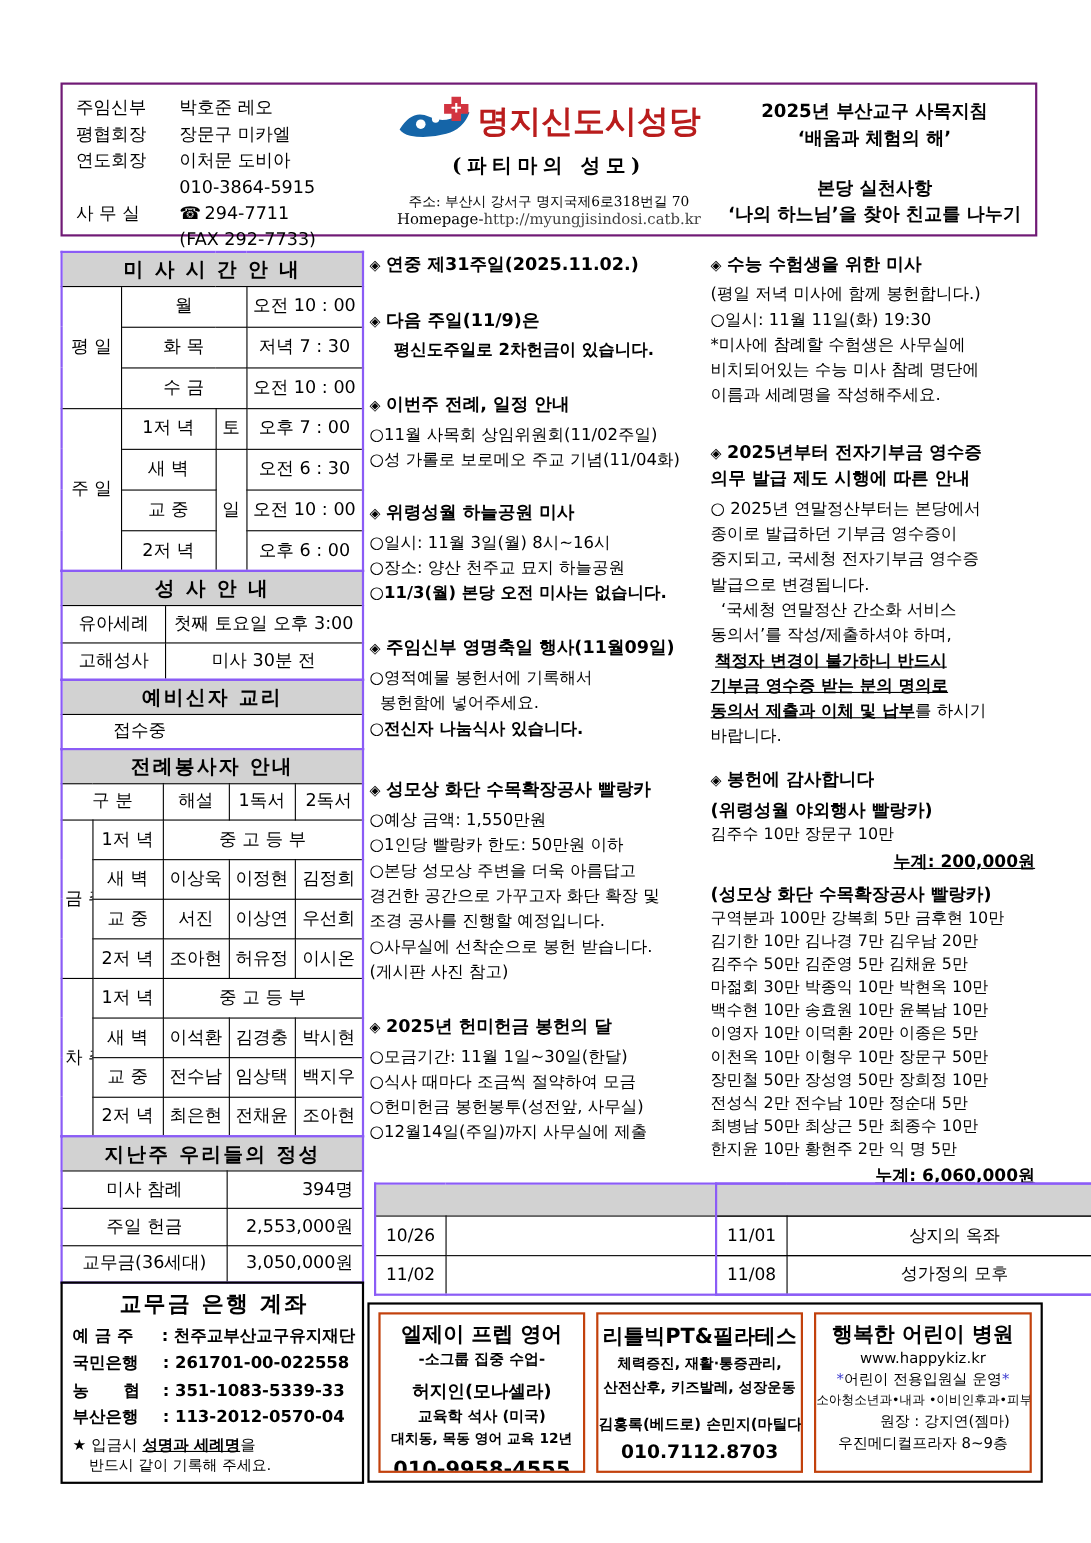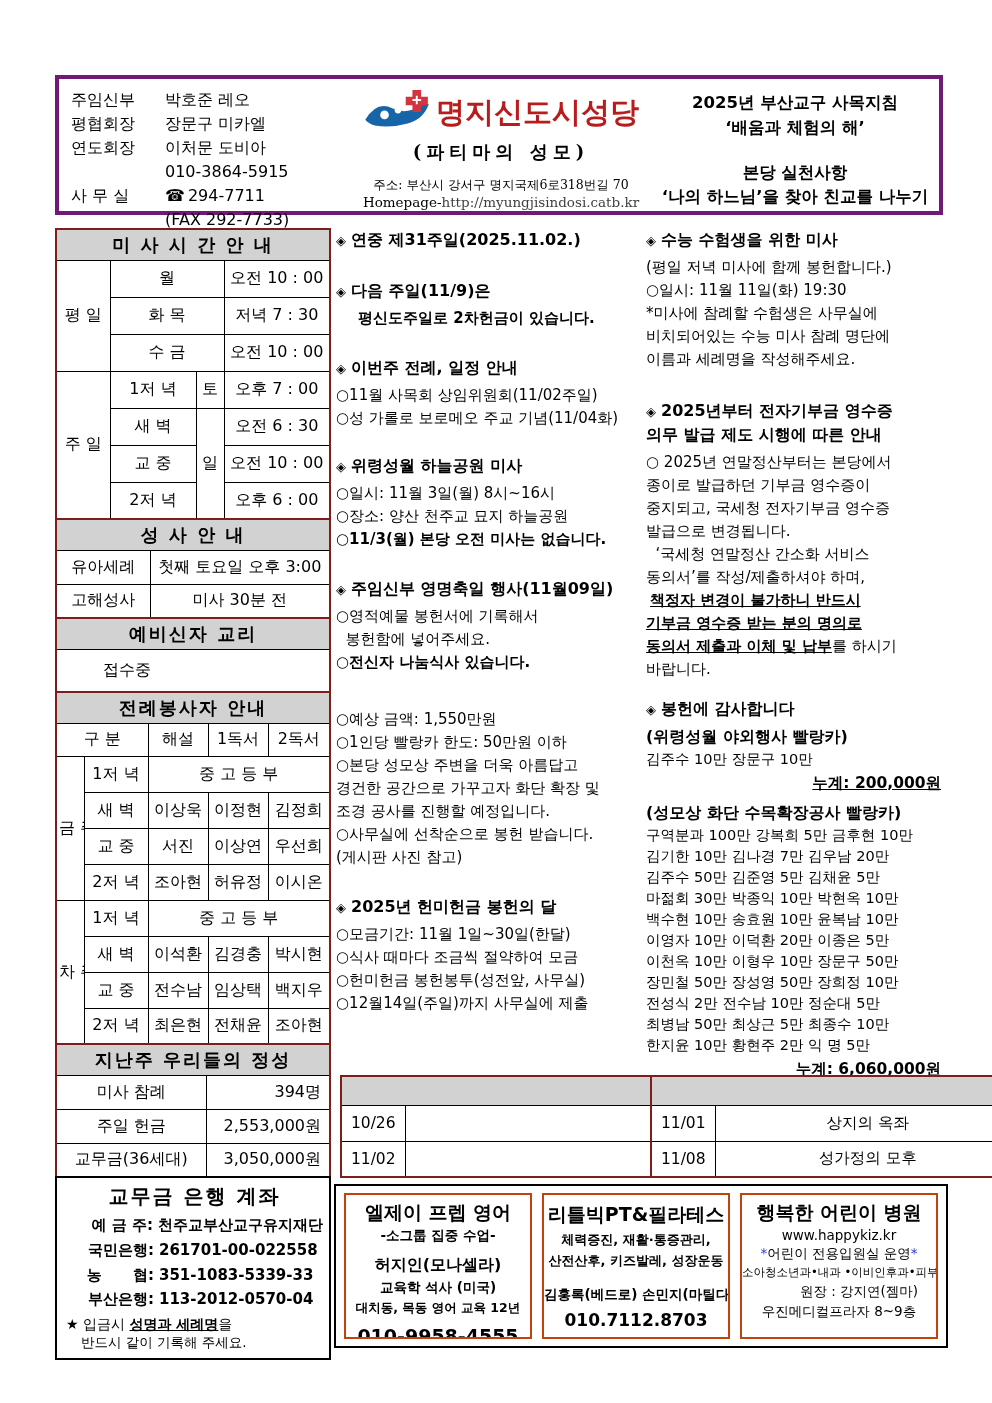--- a/index.html
+++ b/index.html
@@ -4,59 +4,59 @@
 <style>
   * { box-sizing: border-box; }
   html,body { margin:0; padding:0; }
   body {
     width:992px; height:1403px; position:relative;
     background:#ffffff; color:#000;
     font-family:"DejaVu Sans", sans-serif;
   }
   
   .hdr { position:absolute; left:55px; top:75px; width:888px; height:140px;
-         border:4px solid #701a75; display:flex; }
+         border:2px solid #701a75; display:flex; }
   .hdr-left { width:292px; padding:9px 0 0 12px; font-size:16px; line-height:1.5; }
   .crow { display:flex; }
   .clabel { width:94px; white-space:pre; }
   .cval  { white-space:pre;text-align:right; }
   .phicon { margin-right:3px; }
   .hdr-center { width:300px; text-align:center; padding-top:8px; }
   .logo-row { display:flex; align-items:center; justify-content:center; gap:3px; }
   .church-name { font-size:29px; font-weight:bold; color:#b91c1c; white-space:nowrap; }
   .church-sub { font-size:18px; font-weight:bold; letter-spacing:5px; margin-top:1px;
                 font-family:"DejaVu Serif", serif; }
   .addr { margin-top:13px; font-size:12.5px; font-family:"DejaVu Serif", serif; white-space:nowrap; }
   .home { font-size:13.5px; font-family:"DejaVu Serif", serif; white-space:nowrap; }
   .home-url { color:#404040; }
   .hdr-right { flex:1; text-align:center; font-weight:bold; font-size:16.5px;
                line-height:1.5; padding-top:12px; white-space:nowrap; }
   .hdr-right .gap { height:20px; }
   
   .left-col { position:absolute; left:55px; top:228px; width:276px; }
-  table.t { border-collapse:collapse; width:100%; border:2px solid #7f1d1d;
+  table.t { border-collapse:collapse; width:100%; border:2px solid #8b5cf6;
             margin-top:-2px; table-layout:fixed; }
   .left-col table:first-child { margin-top:0; }
   .t td { border:1px solid #000; text-align:center; font-size:16px; padding:1px 2px; overflow:hidden; }
   .t .sechead { background:#d2d2d2; font-weight:bold; font-size:18px;
                 letter-spacing:2px; height:31px; }
   .mass td { height:37px; white-space:nowrap; }
   .sac td { height:34px; white-space:nowrap; }
-  .rcia td { height:43px; }
+  .rcia td { height:32px; }
   .leftpad { text-align:left !important; padding-left:46px !important; }
   .srv td { height:36px; white-space:nowrap; }
   .srv .hrow td { height:33px; }
   .vcell { white-space:pre-line; line-height:56px; }
   .lw td { height:34px; white-space:nowrap; }
   .rt { text-align:right !important; padding-right:8px !important; }
   
   .bank { border:2px solid #000; margin-top:-2px; padding:5px 6px 6px 9px; }
   .bank-title { text-align:center; font-weight:bold; font-size:20px; letter-spacing:2px; margin-bottom:3px; }
   .bank-row { font-weight:bold; font-size:15px; line-height:1.65; display:flex; white-space:pre; }
-  .bank-l { width:82px; white-space:pre;text-align:right; }
+  .bank-l { width:82px; white-space:pre; }
   .bank-c { padding:0 5px 0 0; }
   .bank-note { font-size:14px; margin-top:4px; white-space:nowrap; }
   .bank-note2 { font-size:13.5px; padding-left:15px; white-space:nowrap; }
   
   .mid-col { position:absolute; left:336px; top:230px; width:303px; }
   .right-col { position:absolute; left:646px; top:230px; width:301px; }
   .sec-title { font-weight:bold; font-size:16px; margin-bottom:5px; white-space:nowrap; }
   .dia { font-size:13px; margin-right:5px; }
   .item { font-size:15px; line-height:23px; white-space:nowrap; }
   .b { font-weight:bold; }
@@ -356,20 +356,21 @@
     <div class="item">○장소:  양산  천주교  묘지  하늘공원</div>
     <div class="item b">○11/3(월) 본당 오전 미사는 없습니다.</div>
   </div>
   <div class="sec mb34">
     <div class="sec-title"><span class="dia">◈</span><span>주임신부 영명축일 행사(11월09일)</span></div>
     <div class="item">○영적예물 봉헌서에 기록해서</div>
     <div class="item" style="white-space:pre">  봉헌함에 넣어주세요.</div>
     <div class="item b">○전신자 나눔식사 있습니다.</div>
   </div>
   <div class="sec mb28">
+    <div class="sec-title"><span class="dia">◈</span><span>성모상 화단 수목확장공사 빨랑카</span></div>
     <div class="item">○예상 금액:  1,550만원</div>
     <div class="item">○1인당 빨랑카 한도:  50만원 이하</div>
     <div class="item">○본당 성모상 주변을 더욱 아름답고</div>
     <div class="item">경건한 공간으로 가꾸고자 화단 확장 및</div>
     <div class="item">조경 공사를 진행할 예정입니다.</div>
     <div class="item">○사무실에 선착순으로 봉헌 받습니다.</div>
     <div class="item">(게시판 사진 참고)</div>
   </div>
   <div class="sec">
     <div class="sec-title"><span class="dia">◈</span><span>2025년 헌미헌금 봉헌의 달</span></div>

